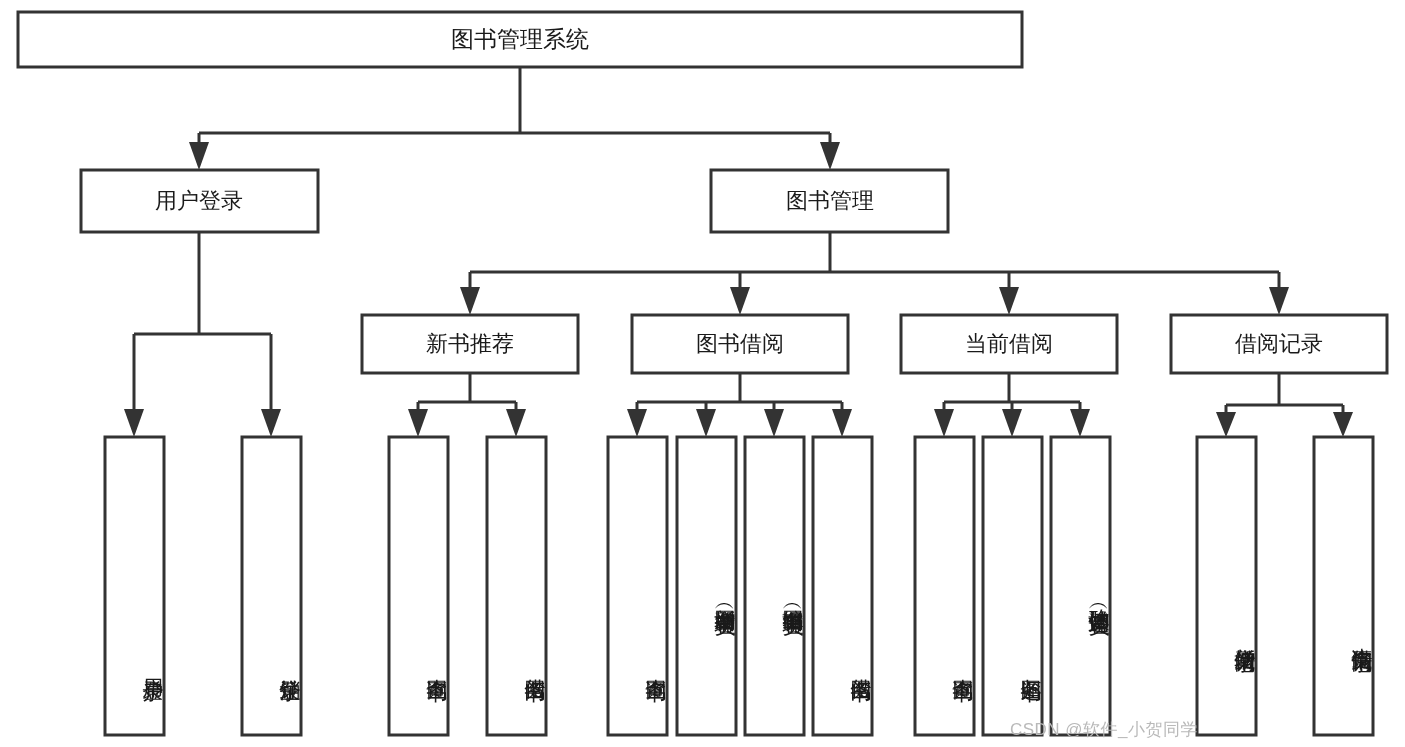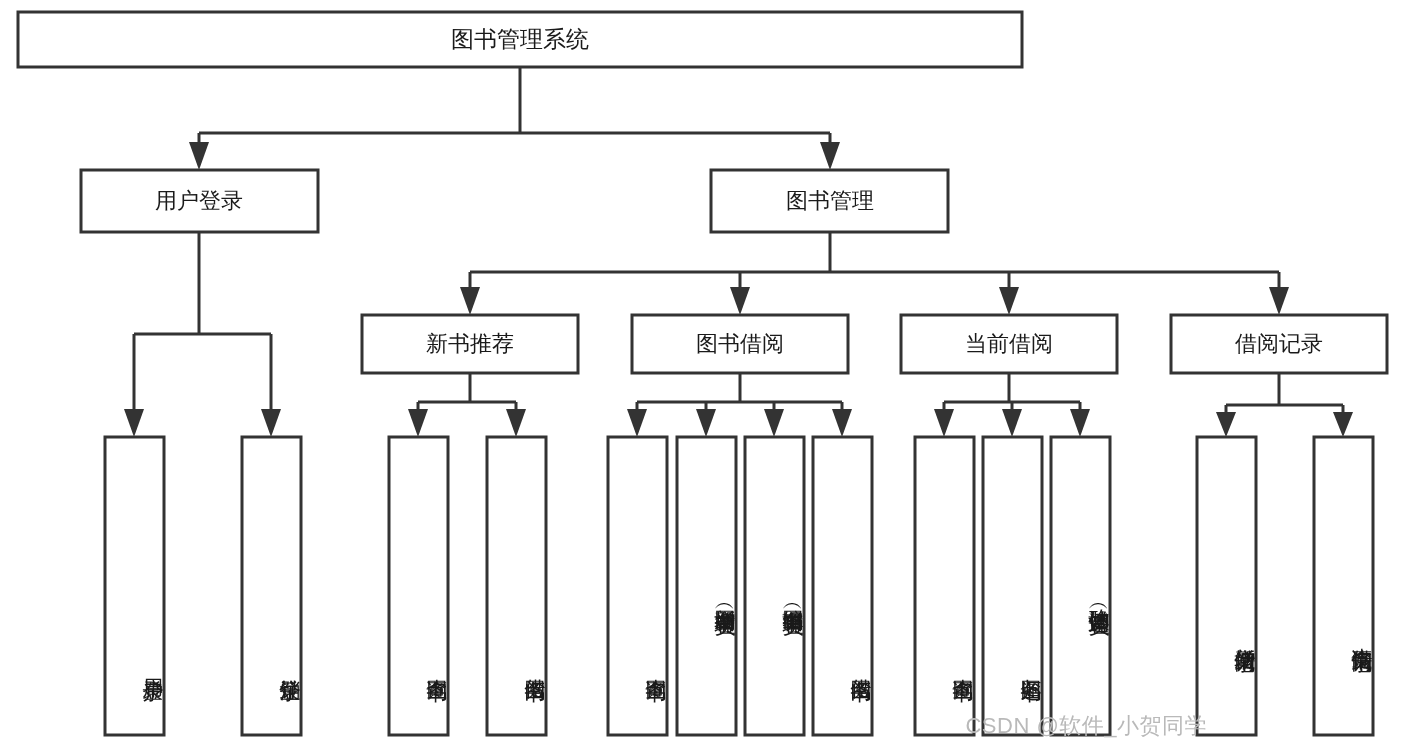--- a/index.html
+++ b/index.html
@@ -66,24 +66,24 @@
     color: #1a1a1a;
     letter-spacing: 1px;
     display: flex;
     align-items: flex-start;
     justify-content: center;
     white-space: nowrap;
     pointer-events: none;
   }
   .watermark {
     position: absolute;
-    right: 8px;
+    right: 17px;
     bottom: 6px;
     font-family: "Liberation Sans", "DejaVu Sans", sans-serif;
-    font-size: 22px;
+    font-size: 17px;
     color: #b9b9b9;
     letter-spacing: 0.5px;
     white-space: nowrap;
   }
 </style>
 </head>
 <body>
 
 <div id="diagram-root">
 

